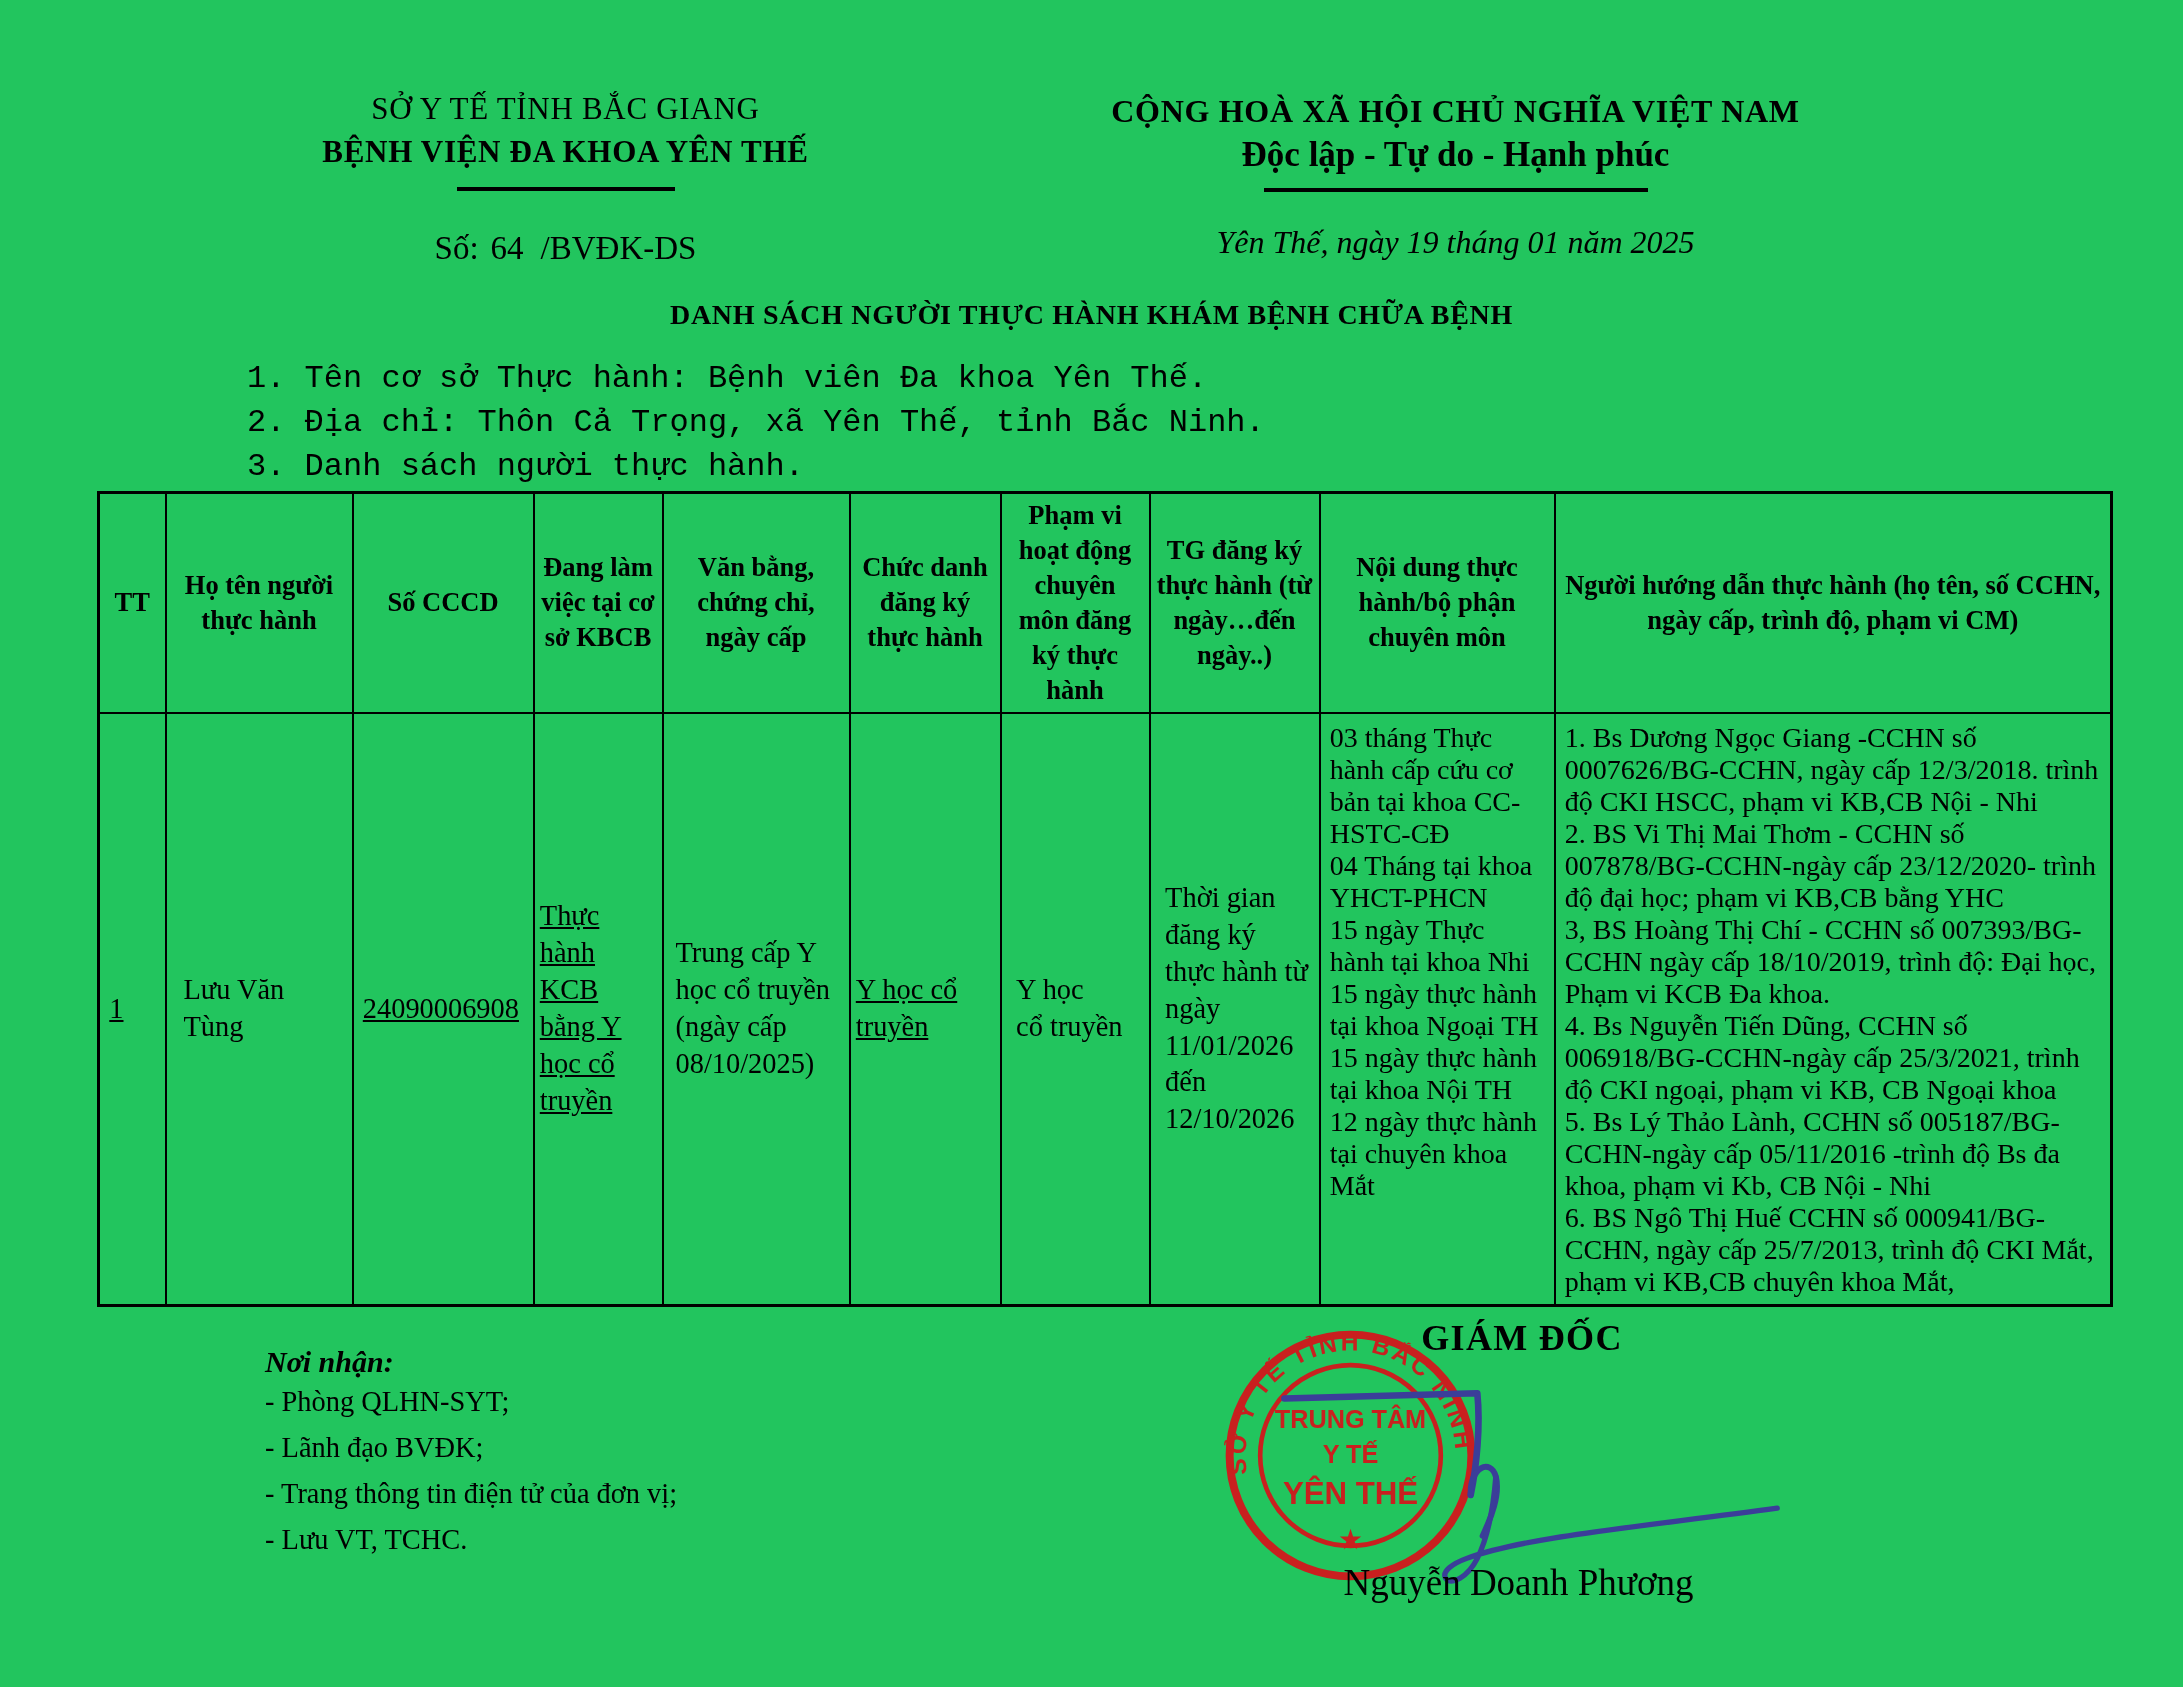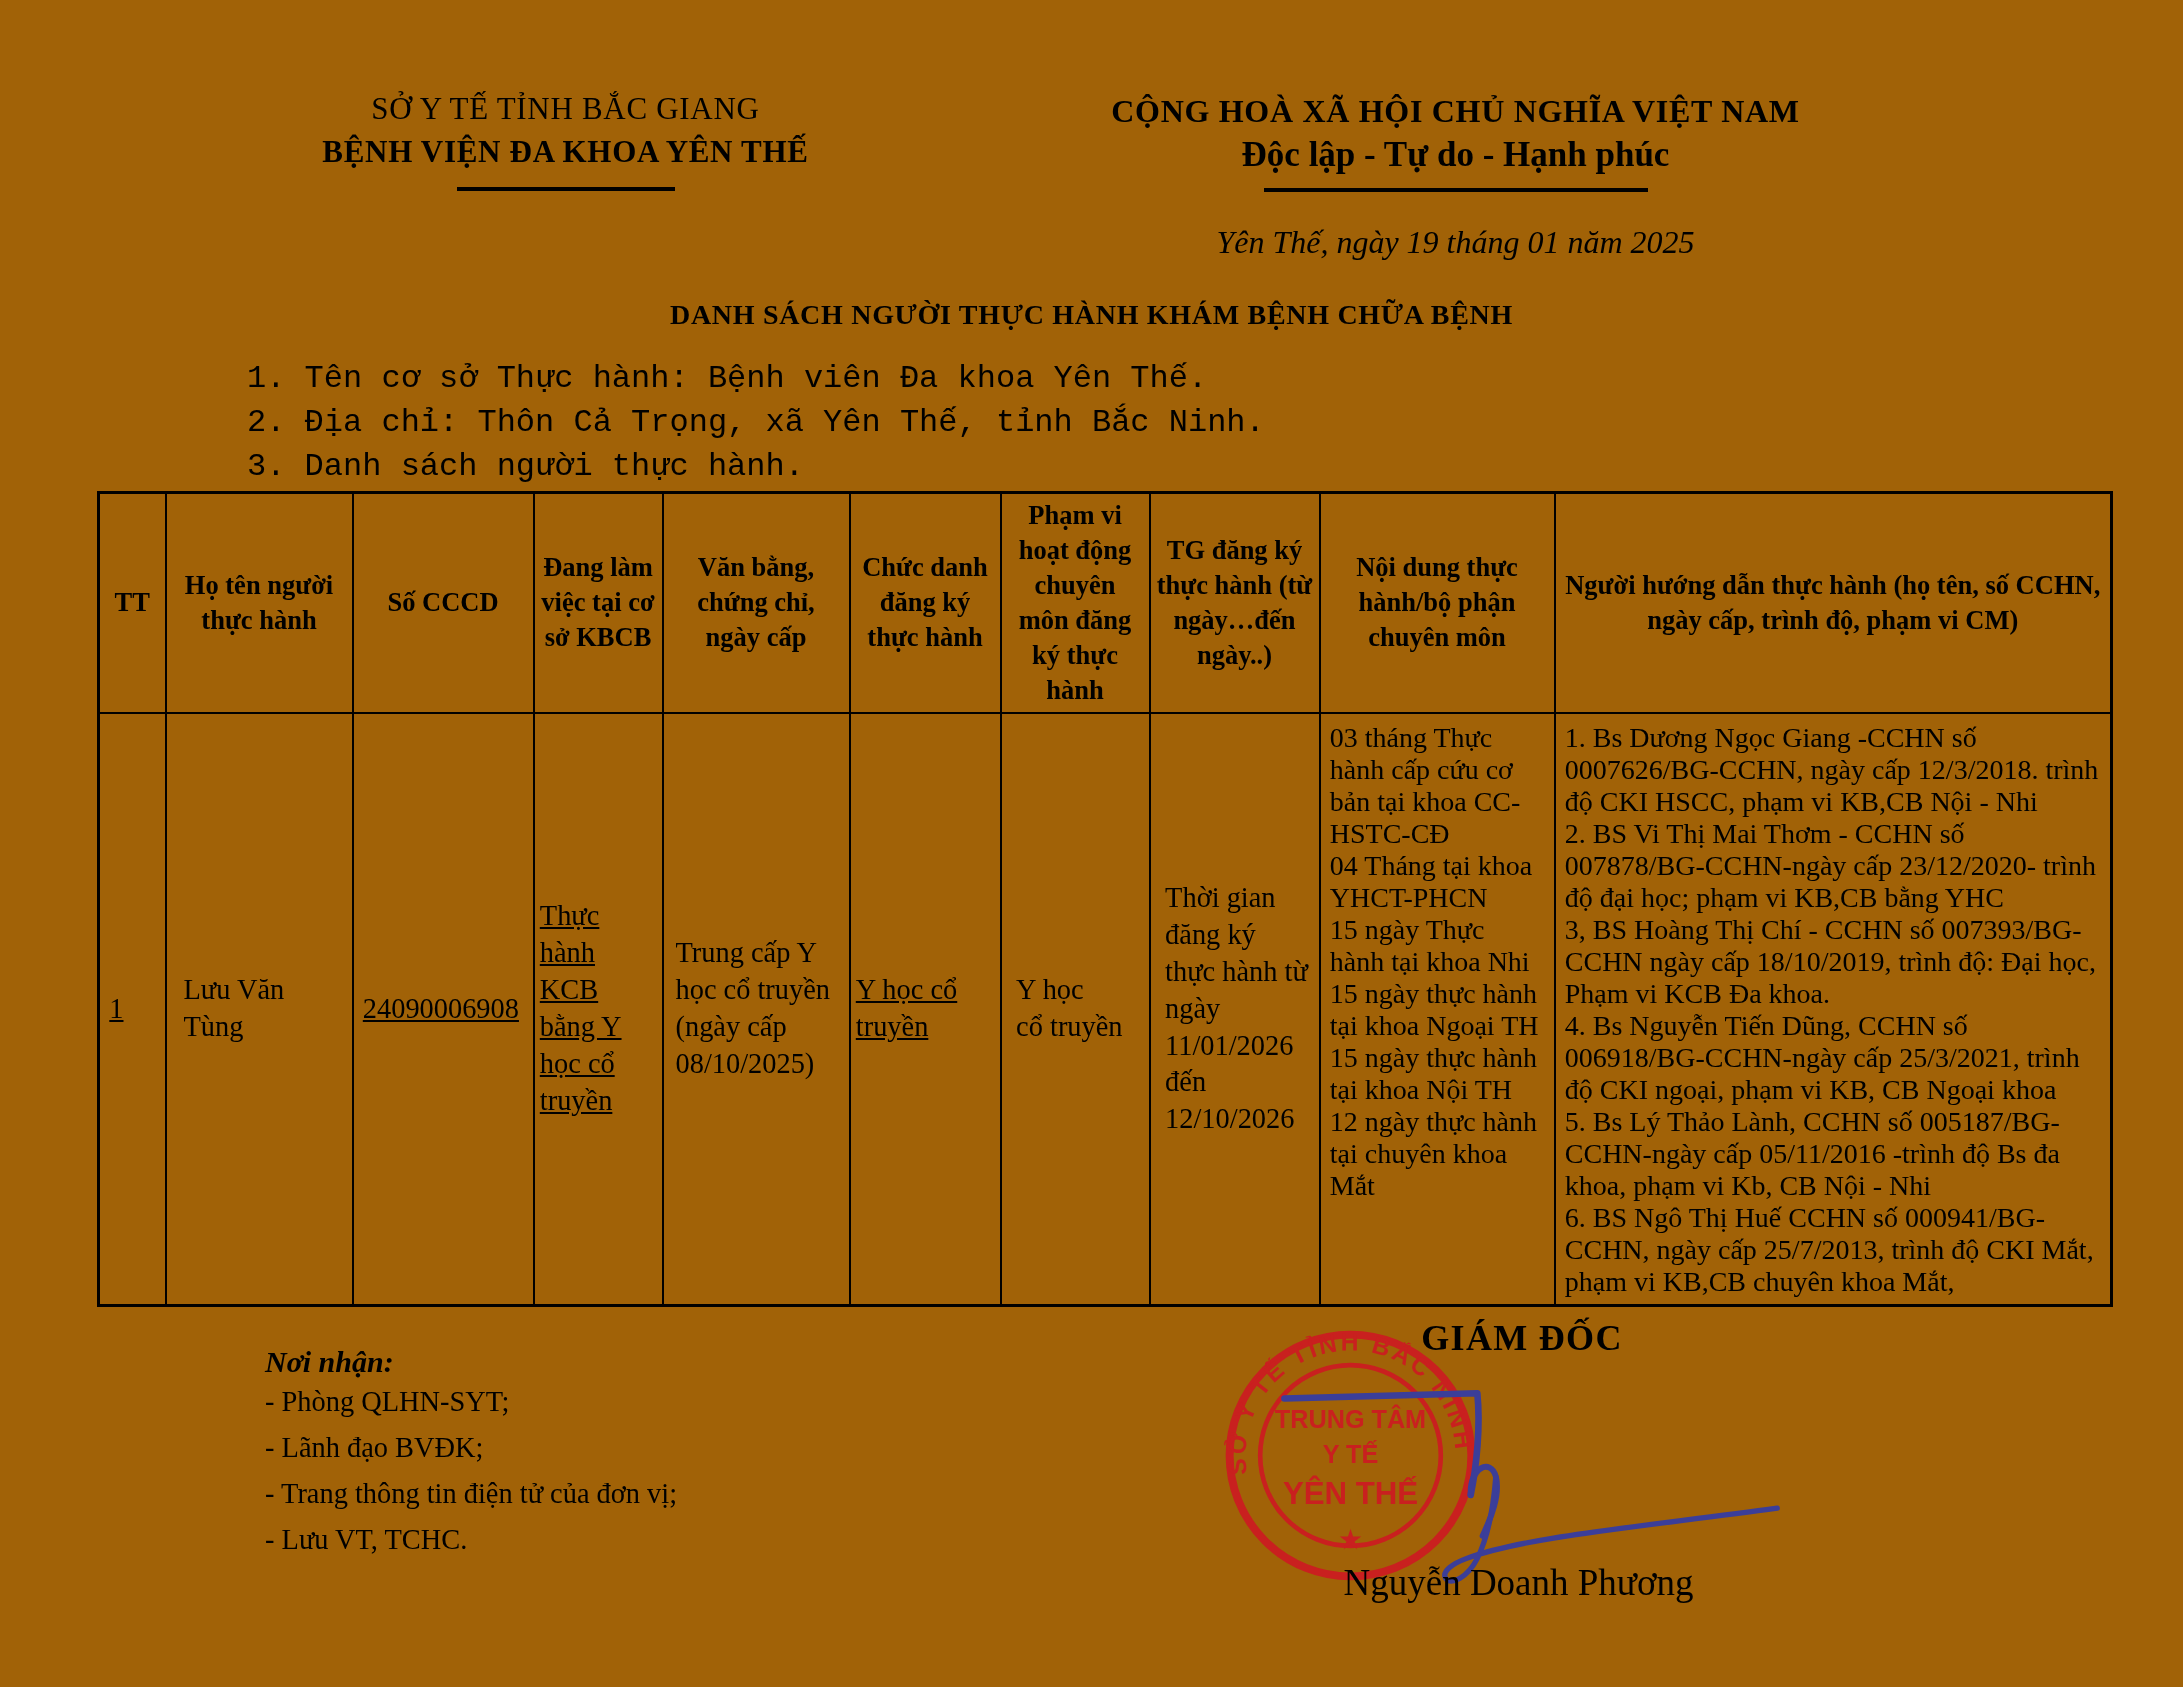--- a/index.html
+++ b/index.html
@@ -1,19 +1,19 @@
 <!DOCTYPE html>
 <html style="font-size:10.6px"><head>
 <meta charset="utf-8">
 <style>
   html,body{margin:0;padding:0;background:#888;}
   .page{
     position:relative;
     width:2183px;height:1687px;
-    background:#a16207;
+    background:#22c55e;
     font-family:"Liberation Serif", serif;
     color:#000;
     overflow:hidden;
   }
 
   
   .hdr-left{position:absolute;left:311px;top:91px;width:509px;text-align:center;}
   .hdr-left .l1{font-size:31px;letter-spacing:0.7px;}
   .hdr-left .l2{font-size:31px;font-weight:bold;margin-top:6.6px;letter-spacing:0.7px;}
   .rule-left{width:218px;height:4px;background:#000;margin:17px auto 0 auto;}
@@ -68,20 +68,21 @@
 </head>
 <body>
 
 <div class="page">
 
   <div class="hdr-left">
     <div class="l1">SỞ Y TẾ TỈNH BẮC GIANG</div>
     <div class="l2">BỆNH VIỆN ĐA KHOA YÊN THẾ</div>
     <div class="rule-left"></div>
   </div>
+  <div class="so-line"><span>Số:</span><span class="num">64</span><span>/BVĐK-DS</span></div>
 
   <div class="hdr-right">
     <div class="l1">CỘNG HOÀ XÃ HỘI CHỦ NGHĨA VIỆT NAM</div>
     <div class="l2">Độc lập - Tự do - Hạnh phúc</div>
     <div class="rule-right"></div>
     <div class="date-line">Yên Thế, ngày 19 tháng 01 năm 2025</div>
   </div>
 
   <div class="doc-title">DANH SÁCH NGƯỜI THỰC HÀNH KHÁM BỆNH CHỮA BỆNH</div>
 

